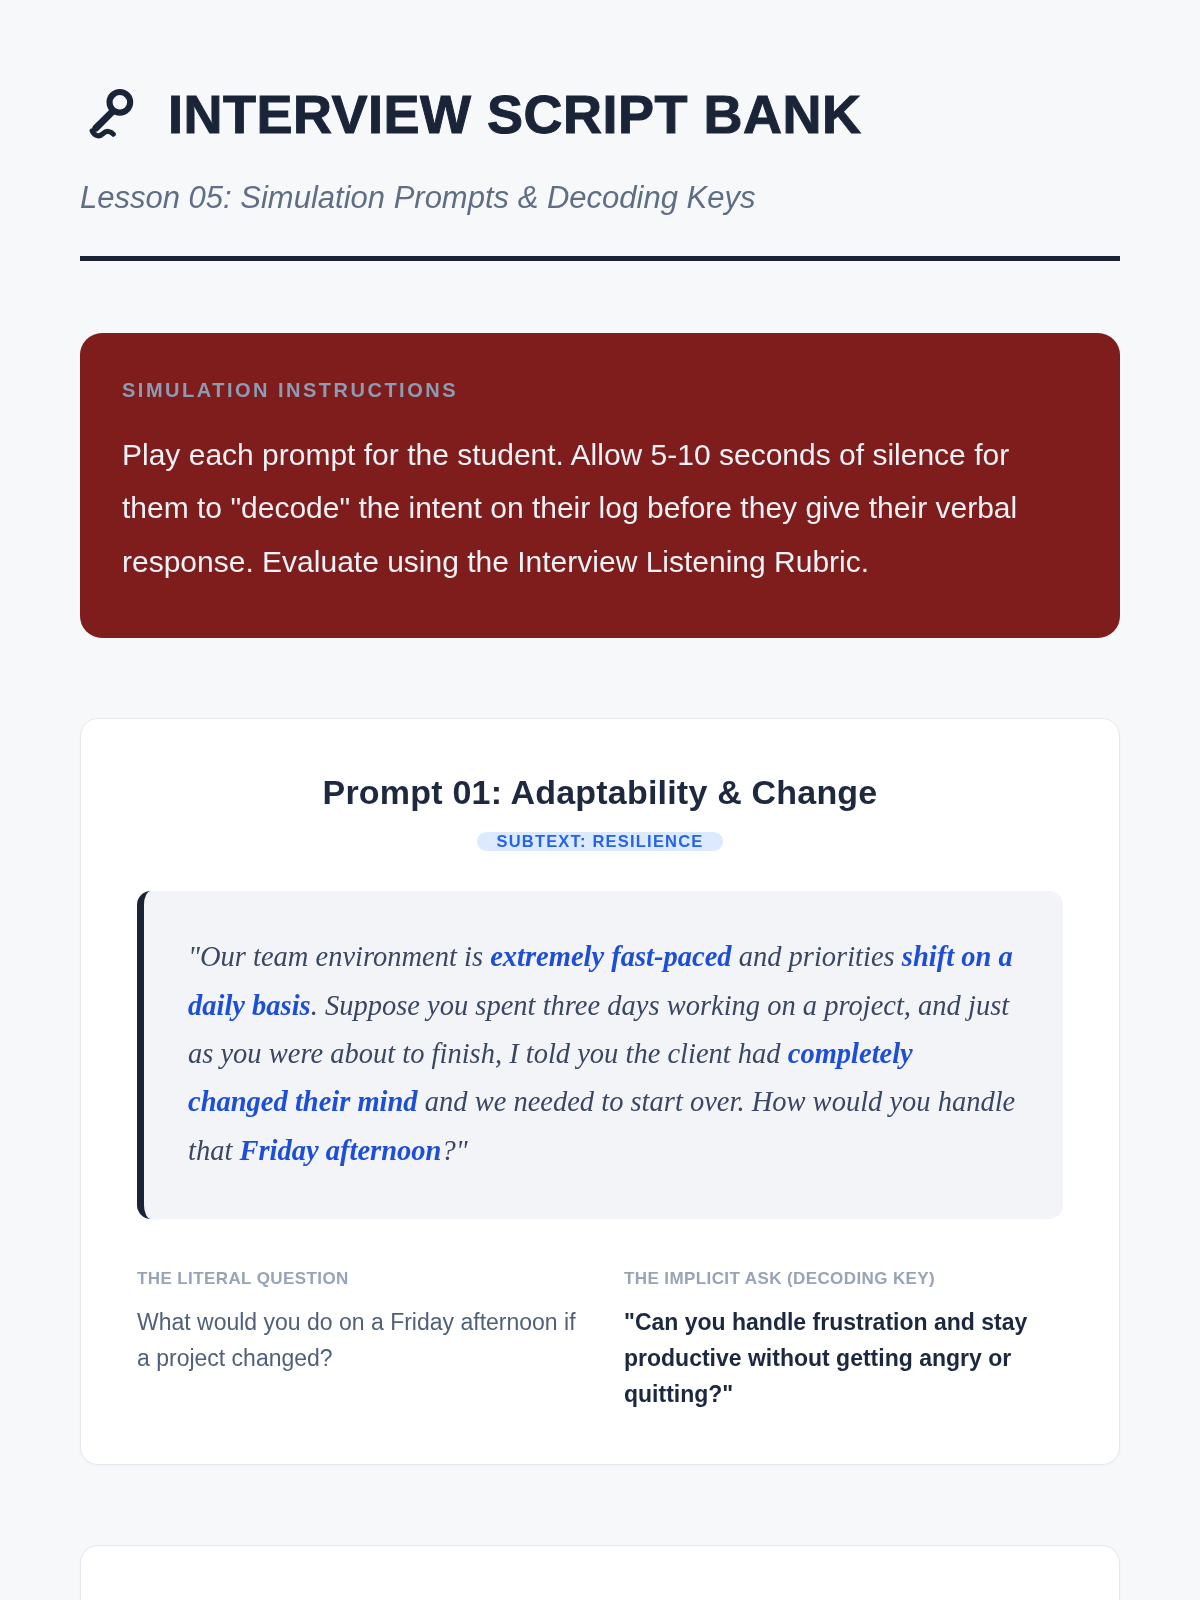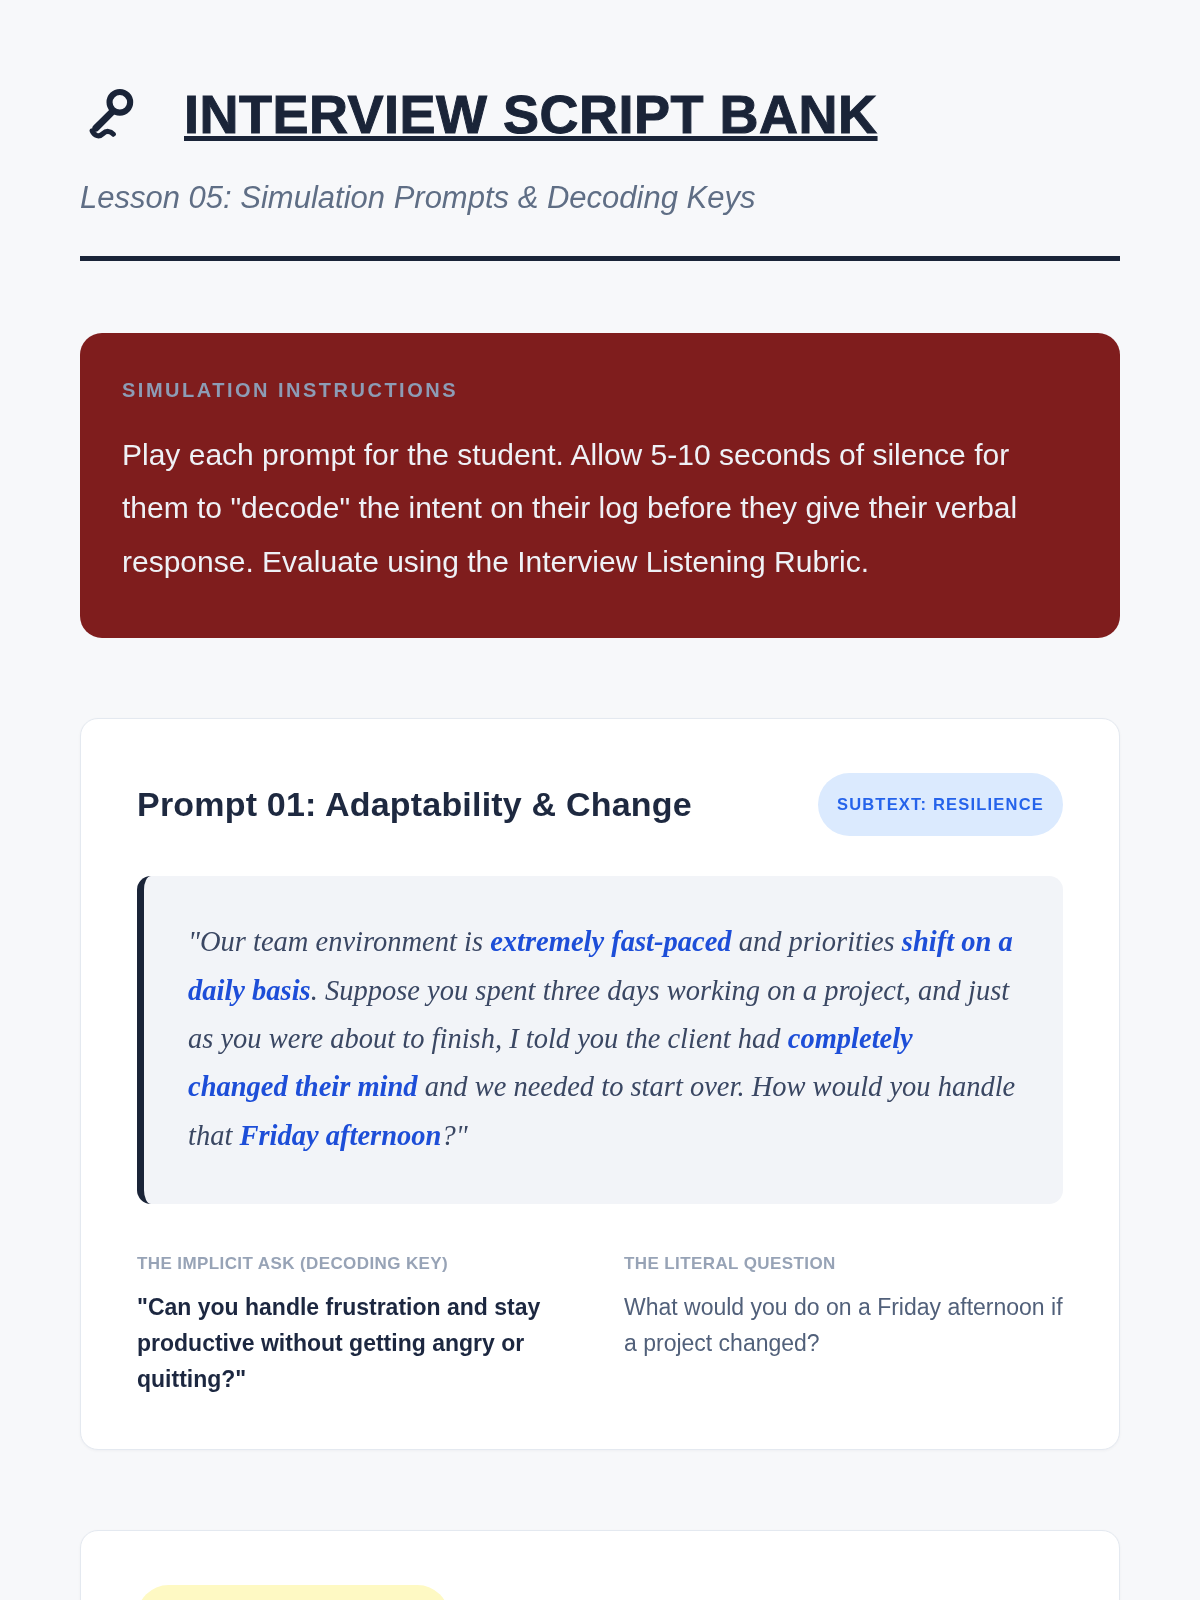--- a/index.html
+++ b/index.html
@@ -6,21 +6,21 @@
   html, body { margin: 0; padding: 0; }
   body {
     width: 1200px; height: 1600px; overflow: hidden;
     background: #f7f8fa;
     font-family: "Liberation Sans", sans-serif;
     color: #1a2438;
   }
   .page { padding: 80px 80px 0 80px; }
 
   
-  .title-row { display: flex; align-items: center; gap: 44px; text-decoration: underline; }
+  .title-row { display: flex; align-items: center; gap: 28px; }
   .mic-wrap { flex: 0 0 auto; }
   .mic-wrap svg { width: 60px; height: 68px; display: block; }
   h1.doc-title {
     margin: 0; font-size: 54px; font-weight: 800; letter-spacing: 0.5px;
     color: #1a2438; -webkit-text-stroke: 1px #1a2438;
   }
   p.doc-subtitle {
     margin: 32px 0 0 0; font-size: 31px; font-style: italic; color: #5f6e85;
   }
   hr.header-rule { margin: 40px 0 0 0; border: 0; border-top: 5px solid #1a2438; }
@@ -38,25 +38,25 @@
     font-weight: 400;
   }
 
   
   .card {
     margin-top: 80px; background: #ffffff;
     border: 1.5px solid #e4e9f0; border-radius: 18px;
     padding: 54px 56px 52px 56px;
     box-shadow: 0 1px 3px rgba(15, 23, 42, 0.04);
   }
-  .card-head { display: flex; align-items: center; justify-content: space-between; gap: 20px; }
+  .card-head { display: flex; align-items: center; justify-content: space-between; gap: 20px; flex-direction: column; }
   h2.prompt-title { margin: 0; font-size: 34px; font-weight: 800; color: #1e2940; letter-spacing: 0.2px; }
   .badge {
     font-size: 16.5px; font-weight: 800; letter-spacing: 1.2px;
-    padding: 22px 19px; border-radius: 999px; white-space: nowrap;
+    padding: 0 19px; border-radius: 999px; white-space: nowrap;
     flex: 0 0 auto;
   }
 
   blockquote.prompt-quote {
     margin: 40px 0 0 0;
     background: #f2f4f8;
     border-left: 7px solid #1a2438;
     border-radius: 14px;
     padding: 42px 46px 44px 44px;
     font-family: "Liberation Serif", serif;
@@ -97,26 +97,26 @@
   </section>
 
   <section class="card">
     <div class="card-head">
       <h2 class="prompt-title">Prompt 01: Adaptability &amp; Change</h2>
       <span class="badge" style="background: rgb(219, 234, 254); color: rgb(37, 99, 235);">SUBTEXT: RESILIENCE</span>
     </div>
     <blockquote class="prompt-quote"><span>"Our team environment is </span><strong>extremely fast-paced</strong><span> and priorities </span><strong>shift on a daily basis</strong><span>. Suppose you spent three days working on a project, and just as you were about to finish, I told you the client had </span><strong>completely changed their mind</strong><span> and we needed to start over. How would you handle that </span><strong>Friday afternoon</strong><span>?"</span></blockquote>
     <div class="cols">
       <div class="col">
+        <div class="col-label">THE LITERAL QUESTION</div>
+        <p class="col-text literal">What would you do on a Friday afternoon if a project changed?</p>
+      </div>
+      <div class="col">
         <div class="col-label">THE IMPLICIT ASK (DECODING KEY)</div>
         <p class="col-text implicit">"Can you handle frustration and stay productive without getting angry or quitting?"</p>
-      </div>
-      <div class="col">
-        <div class="col-label">THE LITERAL QUESTION</div>
-        <p class="col-text literal">What would you do on a Friday afternoon if a project changed?</p>
       </div>
     </div>
   </section>
 
   <section class="card">
     <div class="card-head">
       <span class="badge" style="background: #fef9c3; color: rgb(194, 65, 12);">SUBTEXT: PROFESSIONALISM</span>
     </div>
   </section>
 

